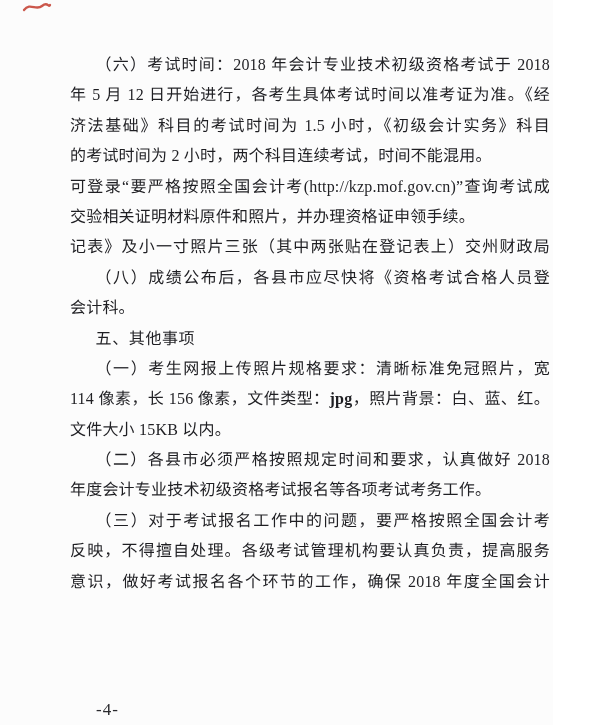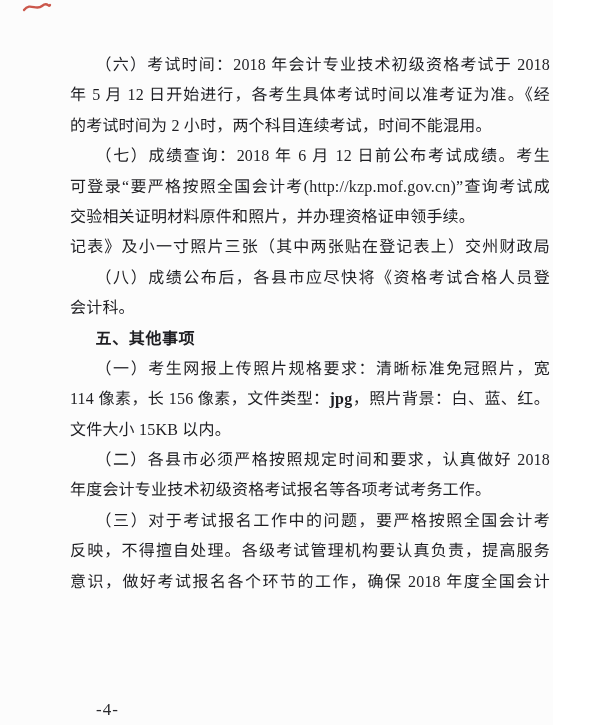--- a/index.html
+++ b/index.html
@@ -18,42 +18,42 @@
     font-size:16px;color:#1f1f23;
   }
   .line{
     line-height:30.4px;height:30.4px;white-space:nowrap;
     text-align:justify;text-align-last:justify;
     letter-spacing:0.2px;
   }
   .line.end{text-align:left;text-align-last:left;}
   .line.indent{text-indent:1.6em;}
   .line .bold{font-weight:bold;}
-  .line.heading span{font-weight:bold;letter-spacing:0.6px;}
+  .line.heading span{font-weight:normal;letter-spacing:0.6px;}
   .footer-num{
     position:absolute;left:96px;top:700px;
     font-size:17px;color:#2a2a2e;letter-spacing:1px;
   }
 </style>
 </head>
 <body>
 
 <div class="page" style="background: rgb(252, 252, 252);">
 
   <svg class="red-mark" viewBox="0 0 30 14" xmlns="http://www.w3.org/2000/svg">
     <path d="M2 9 C 8 1, 14 10, 20 5 S 26 7, 28 4" fill="none" stroke="#c23a2b" stroke-width="2.3" stroke-linecap="round" opacity="0.85"></path>
   </svg>
 
   <div class="scan-edge"></div>
 
   <div class="doc-lines" style="color: rgb(31, 31, 35);">
       <div class="line indent"><span>（六）考试时间：2018 年会计专业技术初级资格考试于 2018</span></div>
       <div class="line"><span>年 5 月 12 日开始进行，各考生具体考试时间以准考证为准。《经</span></div>
+      <div class="line"><span>济法基础》科目的考试时间为 1.5 小时，《初级会计实务》科目</span></div>
       <div class="line end"><span>的考试时间为 2 小时，两个科目连续考试，时间不能混用。</span></div>
-      <div class="line indent"><span>（七）成绩查询：2018 年 6 月 12 日前公布考试成绩。考生</span></div>
       <div class="line"><span>可登录“要严格按照全国会计考(http://kzp.mof.gov.cn)”查询考试成</span></div>
       <div class="line end"><span>交验相关证明材料原件和照片，并办理资格证申领手续。</span></div>
       <div class="line"><span>记表》及小一寸照片三张（其中两张贴在登记表上）交州财政局</span></div>
       <div class="line indent"><span>（八）成绩公布后，各县市应尽快将《资格考试合格人员登</span></div>
       <div class="line end"><span>会计科。</span></div>
       <div class="line indent end heading"><span class="bold">五、其他事项</span></div>
       <div class="line indent"><span>（一）考生网报上传照片规格要求：清晰标准免冠照片，宽</span></div>
       <div class="line"><span>114 像素，长 156 像素，文件类型：</span><span class="bold">jpg</span><span>，照片背景：白、蓝、红。</span></div>
       <div class="line end"><span>文件大小 15KB 以内。</span></div>
       <div class="line indent"><span>（二）各县市必须严格按照规定时间和要求，认真做好 2018</span></div>

